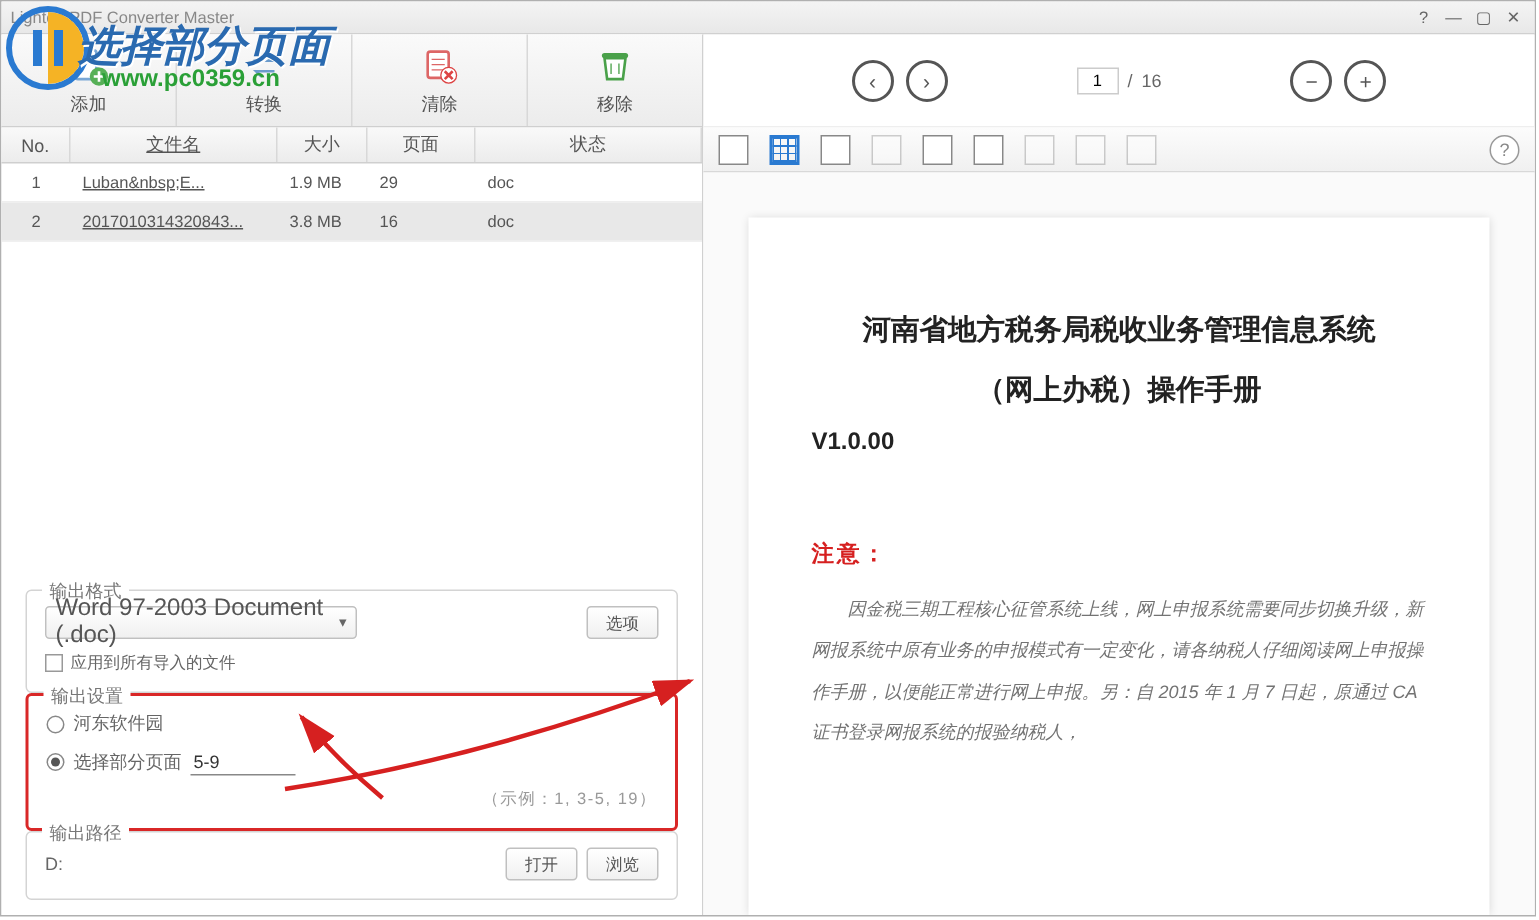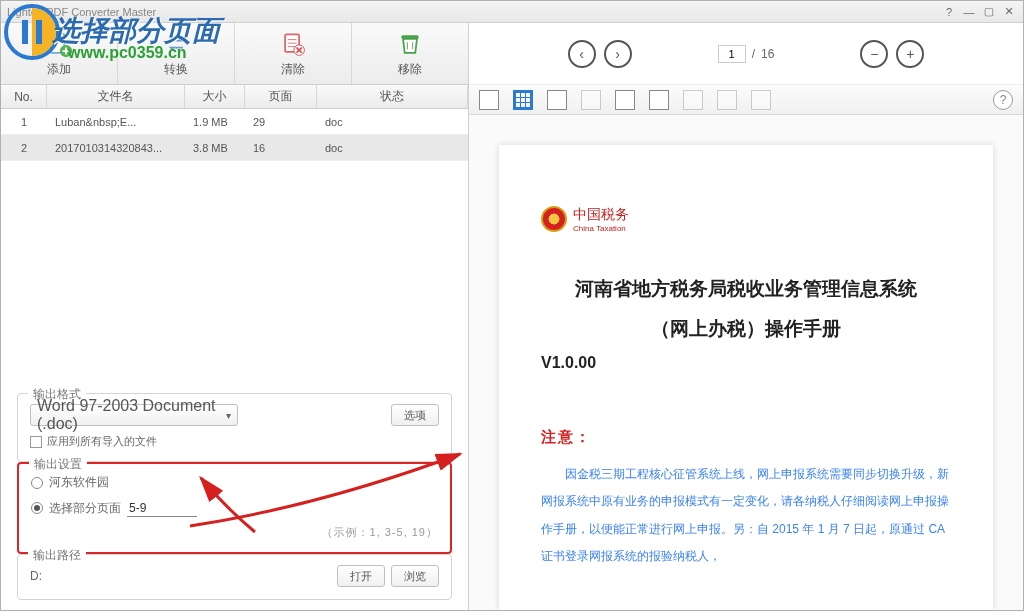--- a/index.html
+++ b/index.html
@@ -10,21 +10,21 @@
 .winbtn { width: 16px; height: 14px; margin-left: 4px; display: flex; align-items: center; justify-content: center; font-size: 11px; color: #666; cursor: pointer; }
 .main { flex: 1; display: flex; }
 .leftpane { width: 468px; border-right: 1px solid #d0d0d0; display: flex; flex-direction: column; background: #fff; }
 .toolbar { height: 62px; background: linear-gradient(#fafafa,#ececec); border-bottom: 1px solid #cfcfcf; display: flex; }
 .toolbtn { flex: 1; display: flex; flex-direction: column; align-items: center; justify-content: center; font-size: 12px; color: #555; border-right: 1px solid #d8d8d8; cursor: pointer; }
 .toolbtn:last-child { border-right: none; }
 .toolicon { width: 28px; height: 28px; margin-bottom: 3px; }
 .tablehdr { height: 24px; background: linear-gradient(#f9f9f9,#ececec); border-bottom: 1px solid #cfcfcf; display: flex; font-size: 12px; color: #555; }
 .th { border-right: 1px solid #d8d8d8; display: flex; align-items: center; justify-content: center; }
 .c-no { width: 46px; }
-.c-name { width: 138px; }
+.c-name { width: 138px; text-decoration: underline; }
 .c-size { width: 60px; }
 .c-page { width: 72px; }
 .c-status { flex: 1; }
 .tbody { flex: 0 0 auto; }
 .row { height: 26px; display: flex; font-size: 11px; color: #555; border-bottom: 1px solid #eee; align-items: center; }
 .row.sel { background: #e8e8e8; }
 .td { padding-left: 8px; overflow: hidden; white-space: nowrap; text-overflow: ellipsis; }
 .td.c-no { text-align: center; padding-left: 0; }
 .settings { margin-top: auto; padding: 12px 16px 10px; }
 .fieldset { border: 1px solid #d4d4d4; border-radius: 4px; padding: 10px 12px 12px; position: relative; background: #fff; font-size: 12px; color: #666; }
@@ -55,21 +55,21 @@
 .ibtn.help { margin-left: auto; border-radius: 50%; border: 1px solid #999; display: flex; align-items: center; justify-content: center; font-size: 12px; color: #888; }
 .preview { flex: 1; background: #fafafa; padding: 30px 30px 0; overflow: hidden; }
 .page { width: 100%; height: 100%; background: #fff; box-shadow: 0 0 6px rgba(0,0,0,.15); padding: 60px 42px 0; position: relative; }
 .logo { display: flex; align-items: center; gap: 6px; margin-bottom: 40px; }
 .logoimg { width: 26px; height: 26px; background: radial-gradient(circle,#f5c542 35%,#d62020 36%); border-radius: 50%; border: 2px solid #d4a017; }
 .logotext { font-family: "STKaiti","KaiTi",serif; color: #c02020; font-size: 14px; }
 .logosub { font-size: 8px; color: #c02020; display: block; }
 .doctitle { text-align: center; font-size: 19px; font-weight: bold; color: #222; line-height: 1.7; margin-bottom: 8px; }
 .docver { font-size: 16px; font-weight: bold; color: #222; margin-bottom: 56px; }
 .notice { color: #d62020; font-size: 15px; font-weight: bold; margin-bottom: 14px; letter-spacing: 2px; }
-.bodytext { font-size: 12px; color: #3b82f6; line-height: 2.3; text-indent: 2em; }
+.bodytext { font-size: 12px; color: #737373; line-height: 2.3; text-indent: 2em; font-style: italic; }
 .watermark { position: absolute; top: 4px; left: 4px; z-index: 100; pointer-events: none; }
 .watermark .wmlogo { width: 56px; height: 56px; }
 .watermark .wmtext { position: absolute; left: 48px; top: 8px; font-family: "STXingkai","KaiTi",serif; font-size: 28px; color: #2a6ab0; font-style: italic; font-weight: bold; white-space: nowrap; text-shadow: 1px 1px 0 #fff; }
 .watermark .wmurl { position: absolute; left: 64px; top: 40px; font-size: 16px; color: #2aa037; font-weight: bold; font-family: Arial; }
 .arrow { position: absolute; pointer-events: none; z-index: 90; }
 </style>
 </head>
 <body>
 
 <div class="window">
@@ -211,27 +211,20 @@
         <div class="ibtn"></div>
         <div class="ibtn"></div>
         <div class="ibtn" style="opacity:.4"></div>
         <div class="ibtn" style="opacity:.4"></div>
         <div class="ibtn" style="opacity:.4"></div>
         <div class="ibtn help">?</div>
       </div>
 
       <div class="preview">
         <div class="page">
-          <div class="logo">
-            <div class="logoimg"></div>
-            <div>
-              <span class="logotext">中国税务</span>
-              <span class="logosub">China Taxation</span>
-            </div>
-          </div>
           <div class="doctitle">河南省地方税务局税收业务管理信息系统</div>
           <div class="doctitle">（网上办税）操作手册</div>
           <div class="docver">V1.0.00</div>
           <div class="notice">注意：</div>
           <div class="bodytext">因金税三期工程核心征管系统上线，网上申报系统需要同步切换升级，新网报系统中原有业务的申报模式有一定变化，请各纳税人仔细阅读网上申报操作手册，以便能正常进行网上申报。另：自 2015 年 1 月 7 日起，原通过 CA 证书登录网报系统的报验纳税人，</div>
         </div>
       </div>
     </div>
   </div>
 </div>

